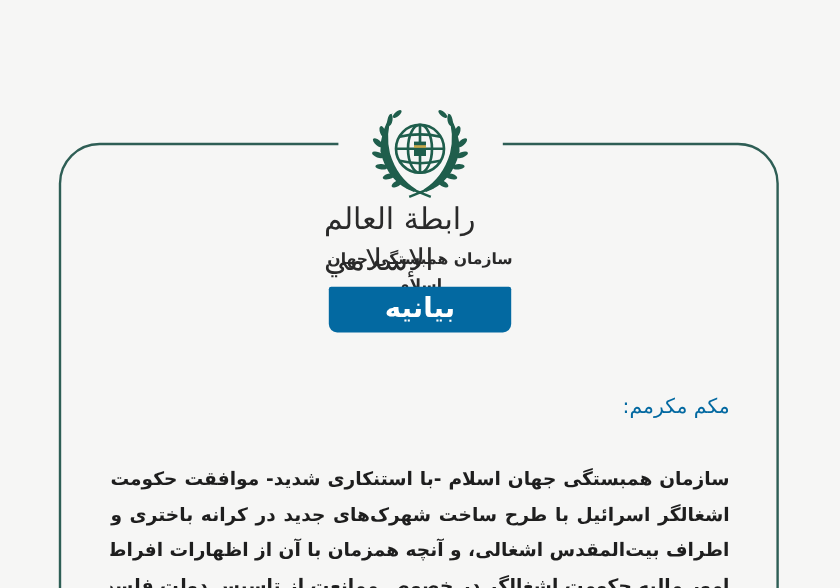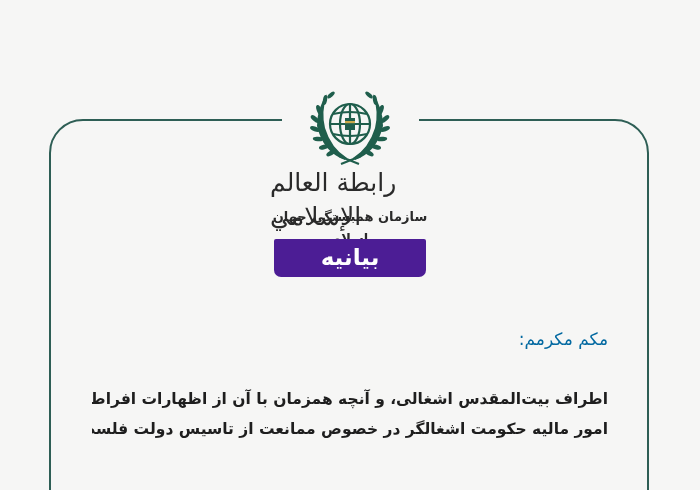--- a/index.html
+++ b/index.html
@@ -64,21 +64,21 @@
       line-height: 22px;
       color: #2a2a2a;
       direction: rtl;
     }
     .badge {
       position: absolute;
       left: 274px;
       top: 239px;
       width: 152px;
       height: 38px;
-      background: #4c1d95;
+      background: #0369a1;
       border-radius: 2px 2px 7px 7px;
       color: #ffffff;
       text-align: center;
       font-family: "DejaVu Sans", sans-serif;
       font-weight: bold;
       font-size: 23px;
       line-height: 36px;
       direction: rtl;
     }
     .salutation {
@@ -162,15 +162,17 @@
 </div>
 
 <div class="title-ar">رابطة العالم الإسلامي</div>
 <div class="subtitle">سازمان همبستگی جهان اسلام</div>
 
 <div class="badge">بیانیه</div>
 
 <div class="salutation">مکم مکرمم:</div>
 
 <div class="body-text">
+  <span class="body-line">سازمان همبستگی جهان اسلام -با استنکاری شدید- موافقت حکومت</span>
+  <span class="body-line">اشغالگر اسرائیل با طرح ساخت شهرک‌های جدید در کرانه باختری و</span>
   <span class="body-line">اطراف بیت‌المقدس اشغالی، و آنچه همزمان با آن از اظهارات افراطی وزیر</span>
   <span class="body-line">امور مالیه حکومت اشغالگر در خصوص ممانعت از تاسیس دولت فلسطین</span>
 </div>
 
 </body></html>

